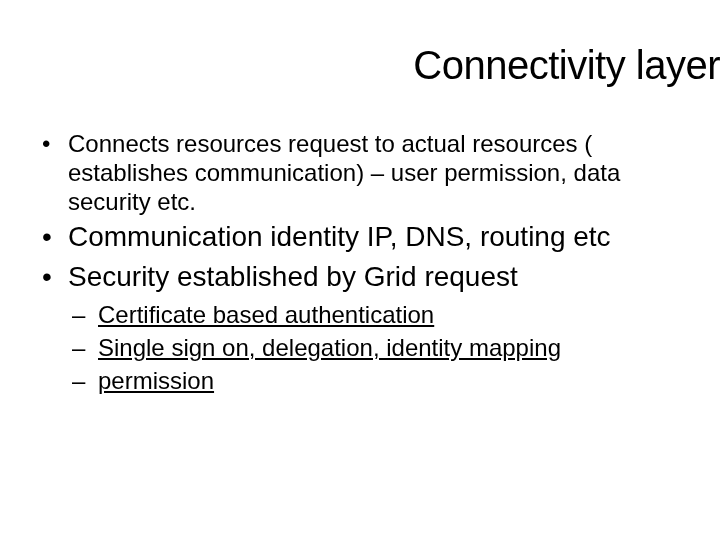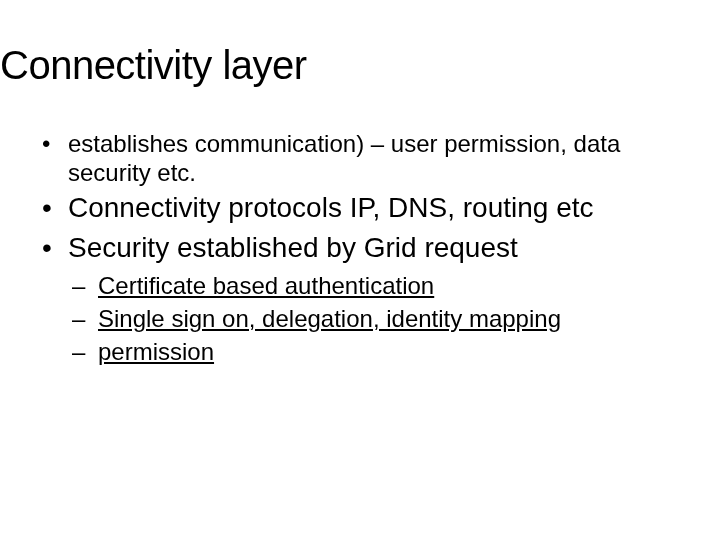--- a/index.html
+++ b/index.html
@@ -18,21 +18,21 @@
   }
   .title {
     position: absolute;
     top: 41px;
     left: 0;
     width: 720px;
     margin: 0;
     font-size: 40px;
     line-height: 48px;
     font-weight: 400;
-    text-align: left;
+    text-align: right;
     letter-spacing: -0.5px;
   }
   .content {
     position: absolute;
     left: 40px;
     top: 129px;
     width: 640px;
   }
   .bullet {
     display: flex;
@@ -70,29 +70,30 @@
 
 <div class="slide">
 
   <h1 class="title">Connectivity layer</h1>
 
   <div class="content">
 
     <div class="bullet b-sm">
       <span class="marker">•</span>
       <div class="text">
+        <div class="line">Connects resources request to actual resources (</div>
         <div class="line">establishes communication) – user permission, data</div>
         <div class="line">security etc.</div>
       </div>
     </div>
 
     <div class="bullet b-lg b-gap1">
       <span class="marker">•</span>
       <div class="text">
-        <div class="line">Connectivity protocols IP, DNS, routing etc</div>
+        <div class="line">Communication identity IP, DNS, routing etc</div>
       </div>
     </div>
 
     <div class="bullet b-lg b-gap2">
       <span class="marker">•</span>
       <div class="text">
         <div class="line">Security established by Grid request</div>
       </div>
     </div>
 

